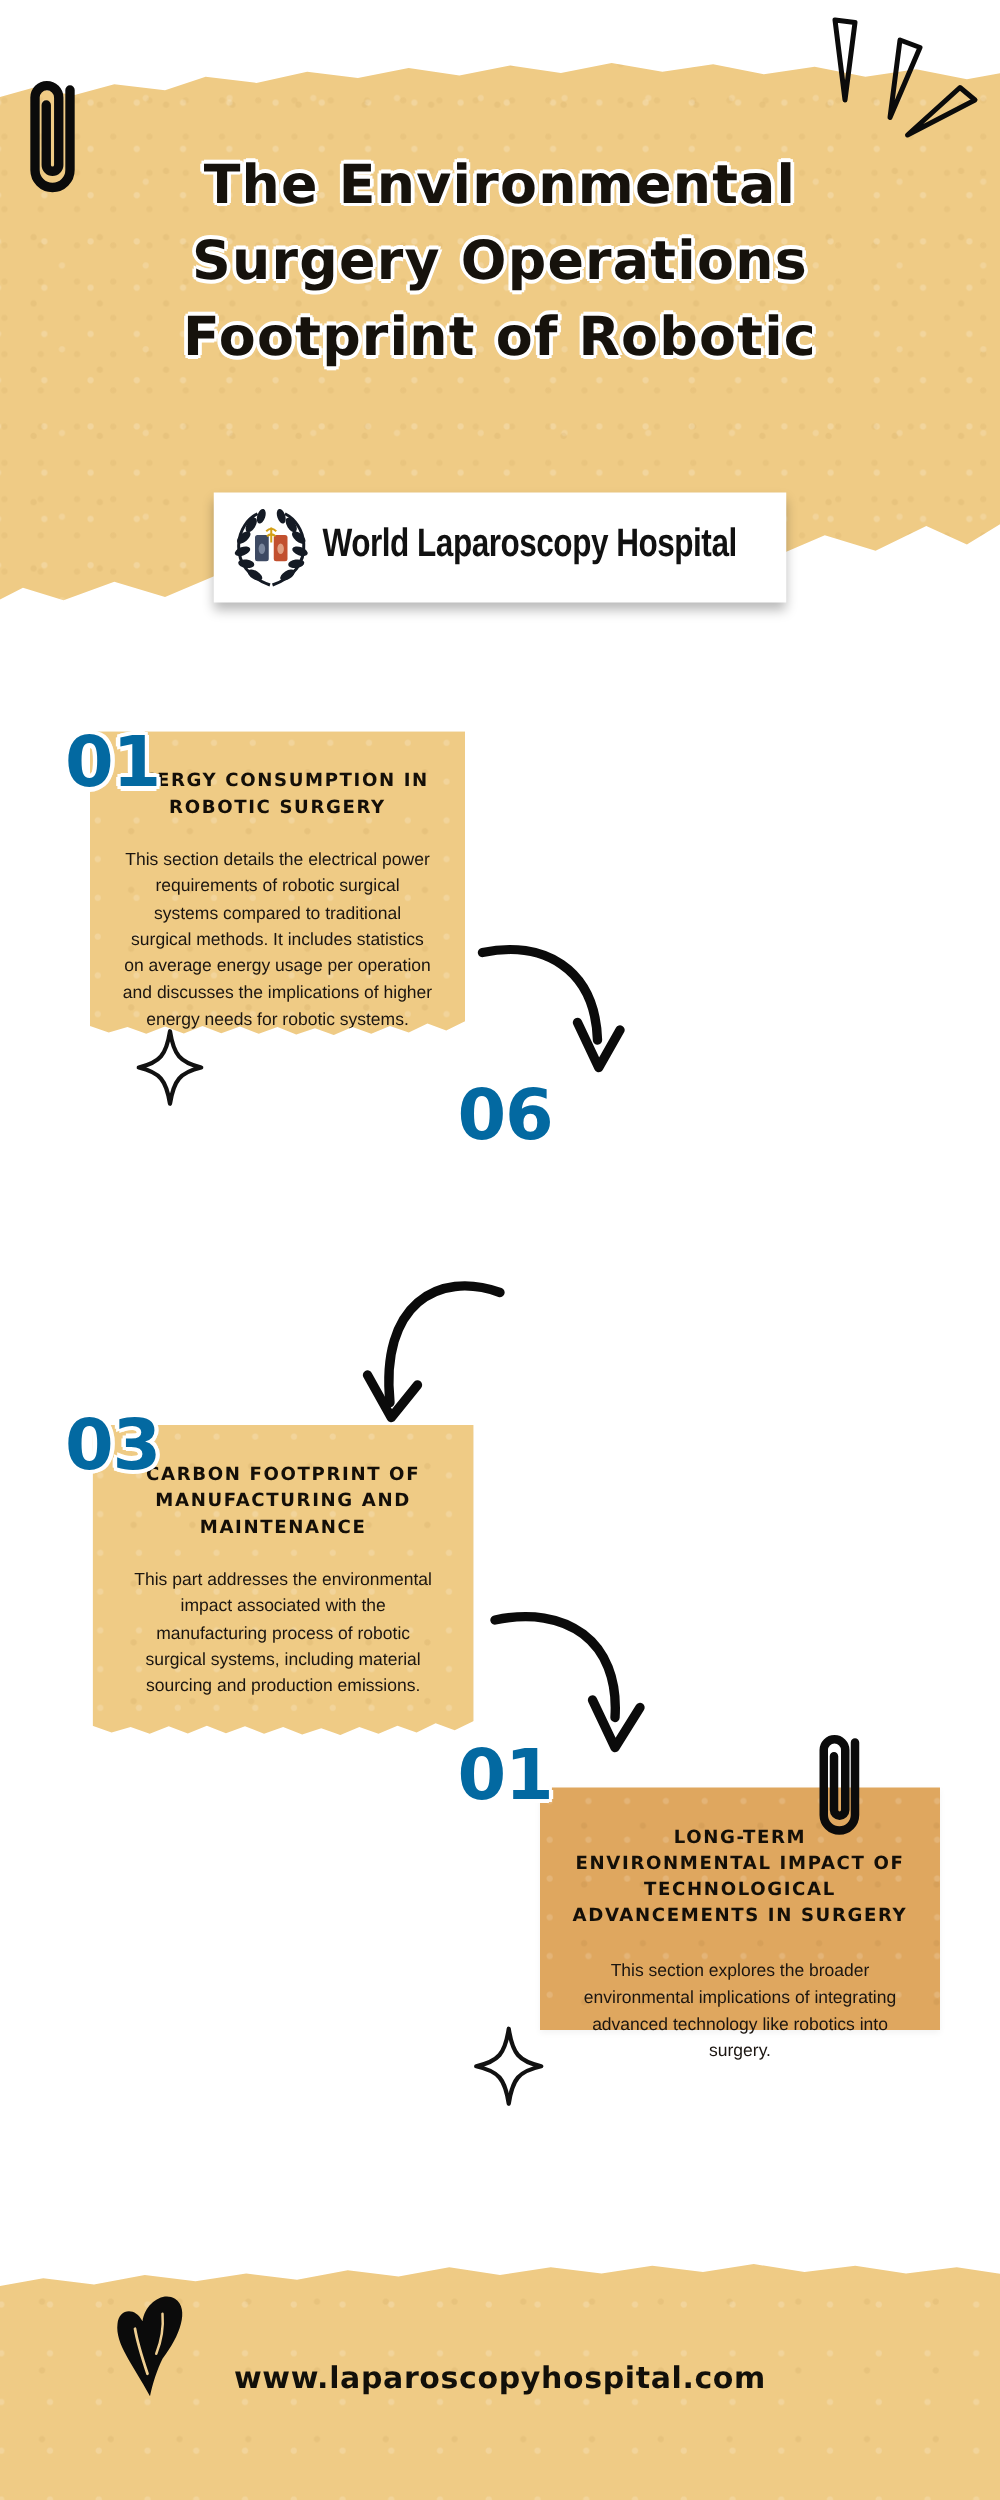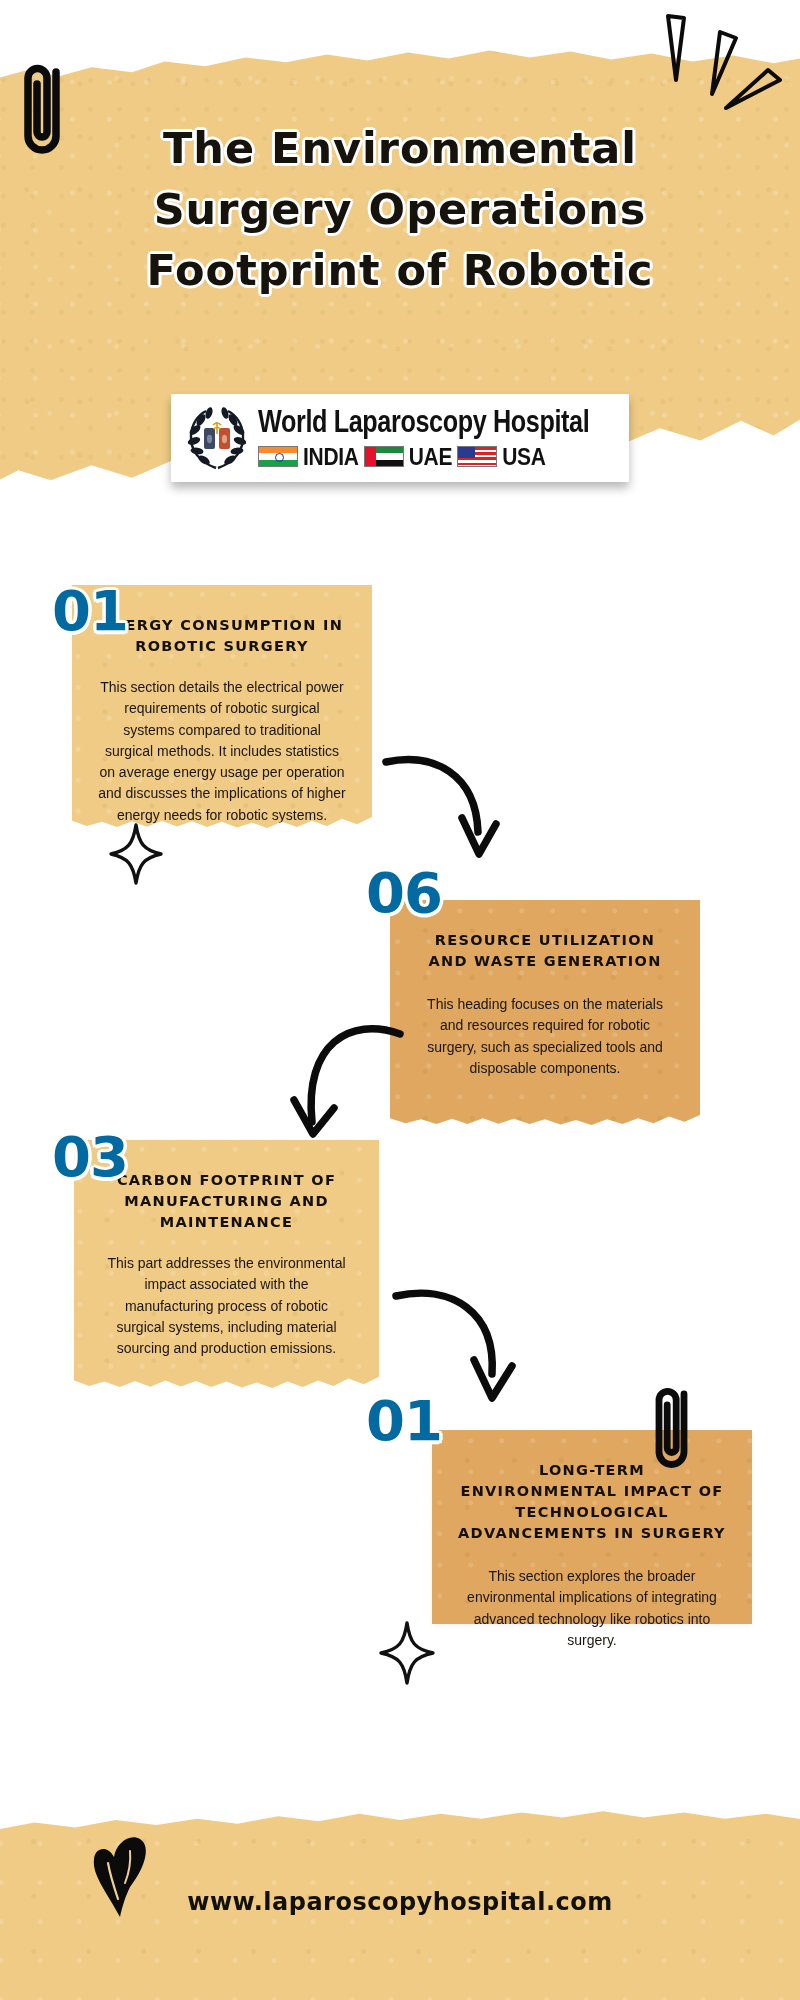--- a/index.html
+++ b/index.html
@@ -214,28 +214,20 @@
         <ellipse cx="45.5" cy="39" rx="2.6" ry="4.2" fill="#e0a083"></ellipse>
         <g stroke="#d4a017" stroke-width="1.6" fill="none">
           <path d="M38 22 L38 34"></path>
             <path d="M34 25 q4 -4 8 0"></path>
             <path d="M34.5 29 q3.5 -3 7 0"></path>
         </g>
       </svg>
     </div>
     <div class="logo-right">
       <div class="logo-name">World Laparoscopy Hospital</div>
-      <div class="logo-countries">
-        <span class="flag flag-in"></span>
-        <span class="cname">INDIA</span>
-        <span class="flag flag-ae"></span>
-        <span class="cname">UAE</span>
-        <span class="flag flag-us"></span>
-        <span class="cname">USA</span>
-      </div>
     </div>
   </div>
 
   <div class="decor" style="left:12px; top:56px;">
     <svg width="62" height="112" viewBox="0 0 62 112">
       <path d="M44 16 L44 80 a14 14 0 0 1 -28 0 L16 22 a9.5 9.5 0 0 1 19 0 L35 76 a5 5 0 0 1 -10 0 L25 28" fill="none" stroke="#0b0b0b" stroke-width="7.5" stroke-linecap="round" stroke-linejoin="round"></path>
     </svg>
   </div>
 
   <div class="decor" style="left:640px; top:8px;">
@@ -261,24 +253,20 @@
     </svg>
   </div>
 
   <div class="star" style="left:108px; top:822px;">
     <svg width="56" height="64" viewBox="0 0 56 64">
       <path d="M28 3 C31 22 36 28 53 32 C36 36 31 42 28 61 C25 42 20 36 3 32 C20 28 25 22 28 3 Z" fill="none" stroke="#111" stroke-width="3.4" stroke-linejoin="round"></path>
     </svg>
   </div>
 
   <div class="num" style="left:366px; top:860px;">06</div>
-  <div class="card dark torn-bottom" style="left:390px; top:900px; width:310px; height:225px;">
-    <div class="card-title">Resource Utilization and Waste Generation</div>
-    <div class="card-body">This heading focuses on the materials and resources required for robotic surgery, such as specialized tools and disposable components.</div>
-  </div>
 
   <div class="decor" style="left:278px; top:1012px;">
     <svg width="130" height="140" viewBox="0 0 130 140">
       <path d="M122 22 C72 4 26 32 34 110" fill="none" stroke="#0b0b0b" stroke-width="7.5" stroke-linecap="round"></path>
       <path d="M16 88 L35 122 L56 96" fill="none" stroke="#0b0b0b" stroke-width="7.5" stroke-linecap="round" stroke-linejoin="round"></path>
     </svg>
   </div>
 
   <div class="num" style="left:52px; top:1124px;">03</div>
   <div class="card light torn-bottom" style="left:74px; top:1140px; width:305px; height:248px;">

